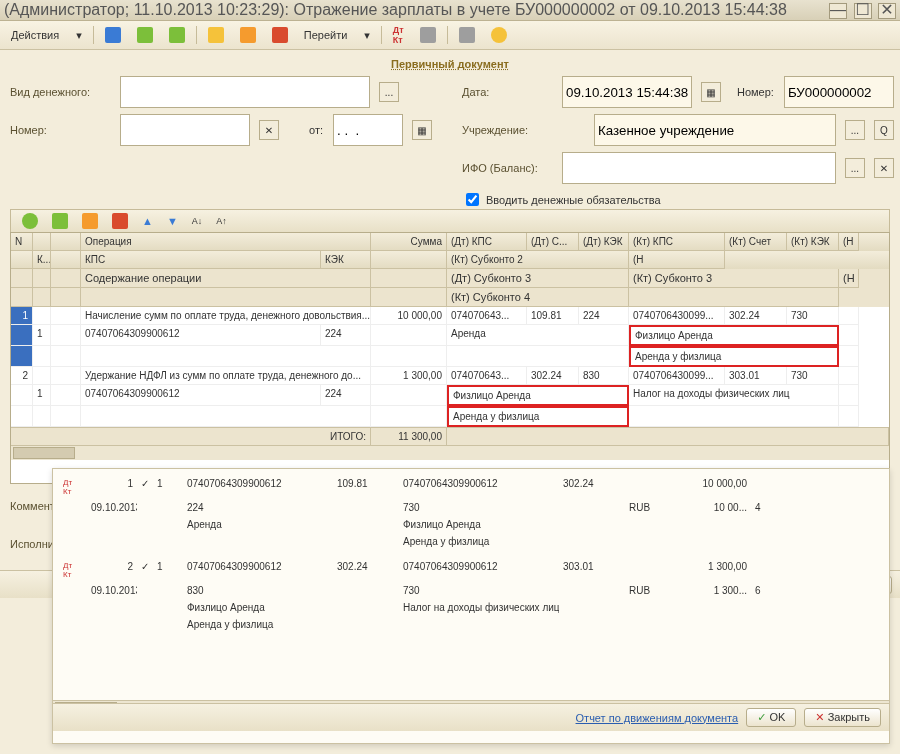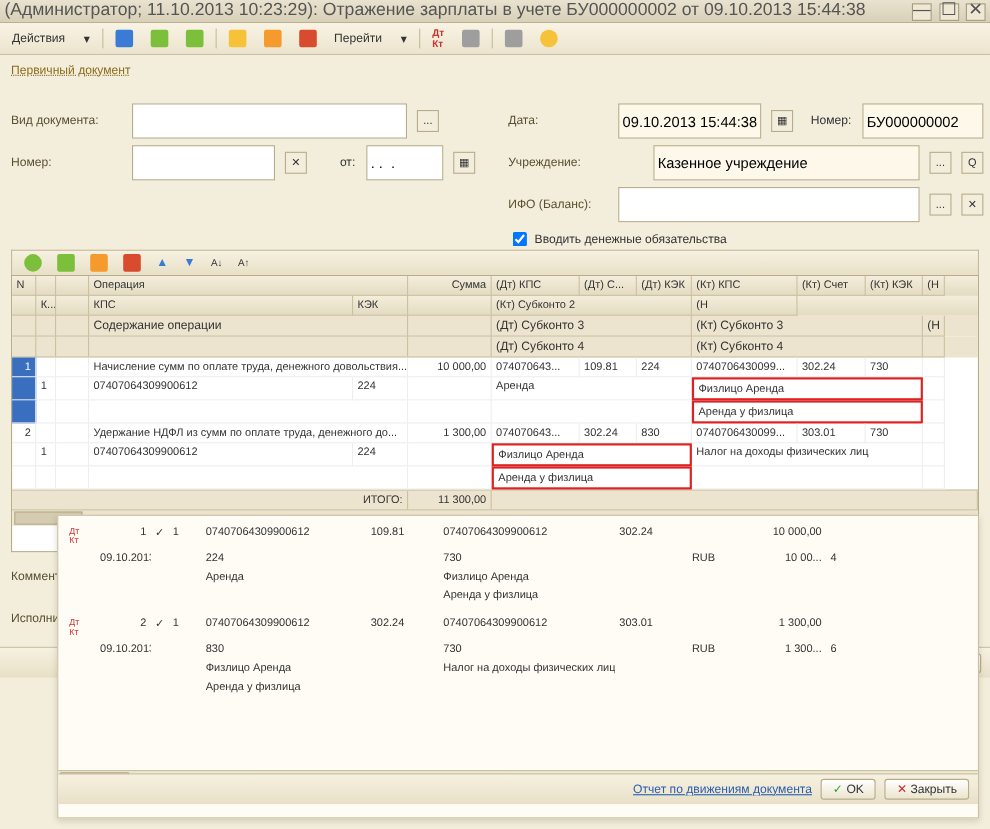--- a/index.html
+++ b/index.html
@@ -4,21 +4,21 @@
 <style>
 html,body{margin:0;padding:0;font-family:Tahoma,Arial,sans-serif;font-size:11px;color:#333;background:#e9e2cf;}
 .window{width:900px;height:754px;position:relative;background:#f3eddb;overflow:hidden;}
 .titlebar{background:linear-gradient(#e8e2cf,#d8d0b7);height:20px;display:flex;align-items:center;justify-content:space-between;padding:0 4px;border-bottom:1px solid #bcb292;font-size:16px;color:#555;}
 .titlebar .btns span{display:inline-block;width:16px;height:14px;border:1px solid #a39a7d;margin-left:2px;text-align:center;line-height:12px;background:#efe8d4;cursor:pointer;}
 .toolbar{background:linear-gradient(#f8f3e3,#ece4ce);height:28px;display:flex;align-items:center;padding:0 6px;gap:6px;border-bottom:1px solid #cbc1a2;}
 .tbtn{display:inline-flex;align-items:center;gap:17px;padding:2px 4px;border:1px solid transparent;border-radius:3px;cursor:pointer;}
 .ticon{width:16px;height:16px;display:inline-block;border-radius:2px;}
 .sep{width:1px;height:18px;background:#c6bb99;}
 .formarea{padding:8px 10px 4px 10px;}
-.section-title{color:#8a6d1f;font-weight:normal;margin-bottom:24px;text-decoration:underline dotted;}
+.section-title{color:#8a6d1f;font-weight:bold;margin-bottom:6px;text-decoration:underline dotted;text-align:center;}
 .row{display:flex;align-items:center;margin-bottom:6px;gap:10px;}
 .lbl{width:100px;color:#5a5030;}
 .lbl2{width:90px;color:#5a5030;}
 .inp{height:32px;border:1px solid #b7ad8b;background:#fff;padding:0 3px;box-sizing:border-box;}
 .inp.ro{background:#fdf8e9;}
 .sbtn{width:18px;height:18px;border:1px solid #b7ad8b;background:#f3eddb;display:inline-flex;align-items:center;justify-content:center;cursor:pointer;font-size:10px;margin-left:-1px;}
 .chk{display:flex;align-items:center;gap:4px;}
 .gridtb{background:linear-gradient(#f6f1e1,#e8e0c7);height:22px;display:flex;align-items:center;gap:4px;padding:0 6px;border:1px solid #c6bb99;border-bottom:none;}
 .gridwrap{border:1px solid #b7ad8b;background:#fff;height:250px;overflow:hidden;position:relative;}
 .ghdr{display:grid;grid-template-columns:22px 18px 30px 240px 50px 76px 80px 52px 50px 96px 62px 52px 20px;background:linear-gradient(#f3eddb,#e3dbc1);font-size:10px;}
@@ -109,21 +109,21 @@
         <span class="ticon" style="background:#f5c23a;border-radius:50%"></span>
       </span>
   </div>
 
   <div class="formarea">
     <div class="section-title">Первичный документ</div>
 
     <div style="display:flex;gap:30px;">
       <div style="flex:1">
         <div class="row">
-          <span class="lbl">Вид документа:</span>
+          <span class="lbl">Вид денежного:</span>
           <input class="inp" style="width: 250px;">
           <span class="sbtn">...</span>
         </div>
         <div class="row">
           <span class="lbl">Номер:</span>
           <input class="inp" style="width: 130px;">
           <span class="sbtn">✕</span>
           <span style="margin-left:20px">от:</span>
           <input class="inp" style="width: 70px;" value=". .  .    ">
           <span class="sbtn">▦</span>
@@ -217,21 +217,20 @@
         <div>(Дт) Субконто 3</div>
         <div>(Кт) Субконто 3</div>
         <div>(Н</div>
       </div>
       <div class="ghdr2">
         <div></div>
           <div></div>
           <div></div>
           <div style="grid-column:span 2"></div>
           <div></div>
-        <div>(Дт) Субконто 4</div>
         <div>(Кт) Субконто 4</div>
         <div></div>
       </div>
 
       <div class="grow">
         <div class="selcol num" style="color:#fff">1</div>
         <div></div>
           <div></div>
         <div style="grid-column:span 2">Начисление сумм по оплате труда, денежного довольствия...</div>
         <div class="num">10 000,00</div>

